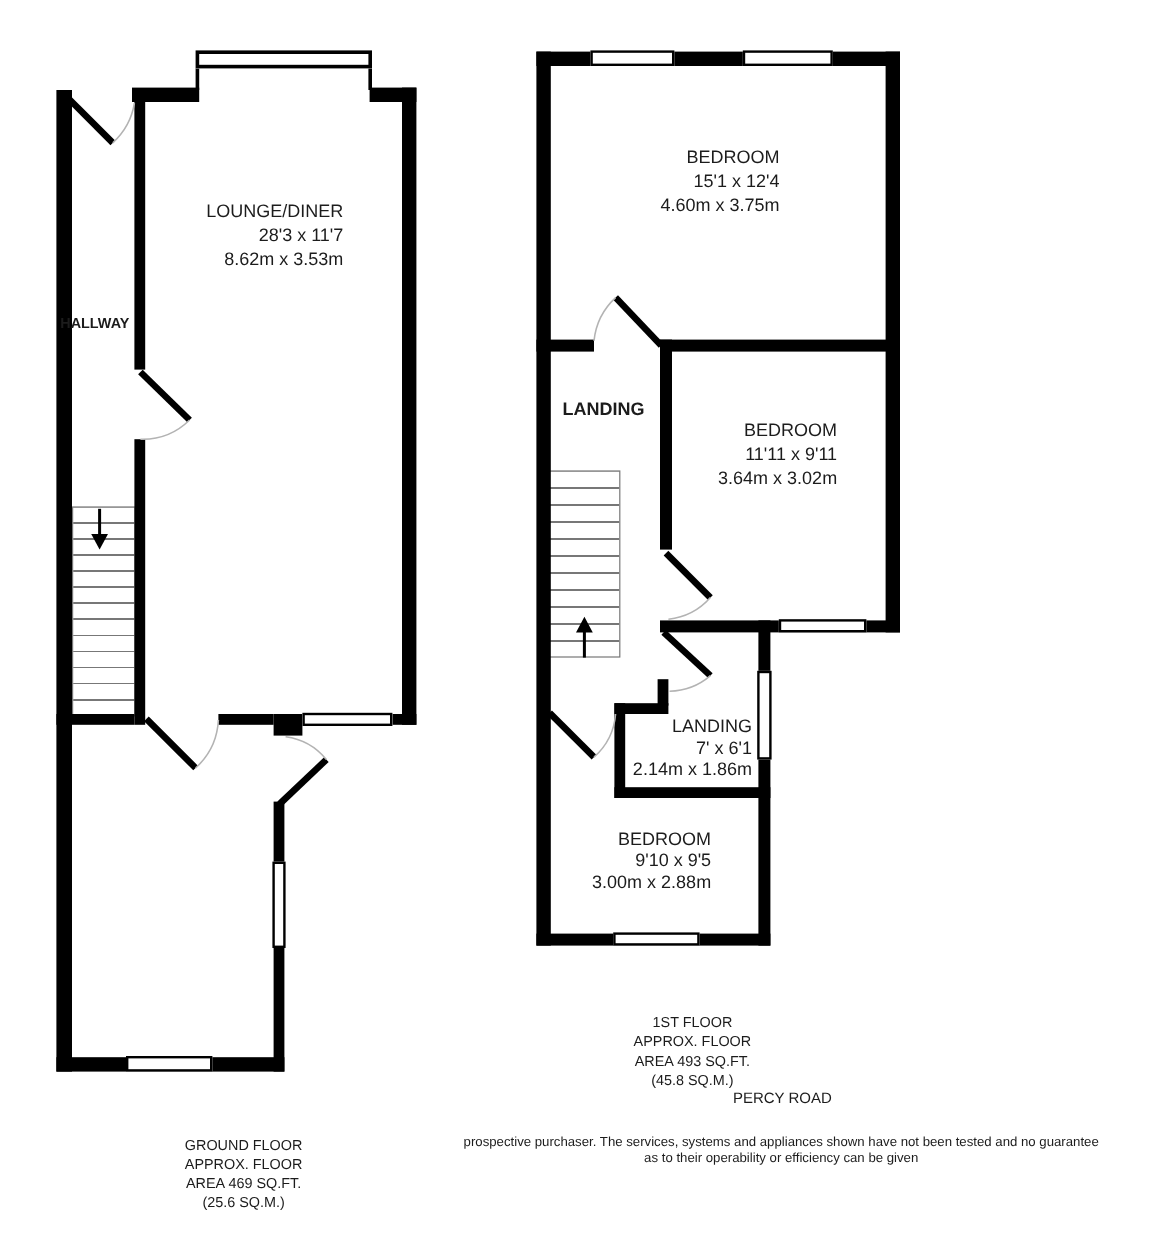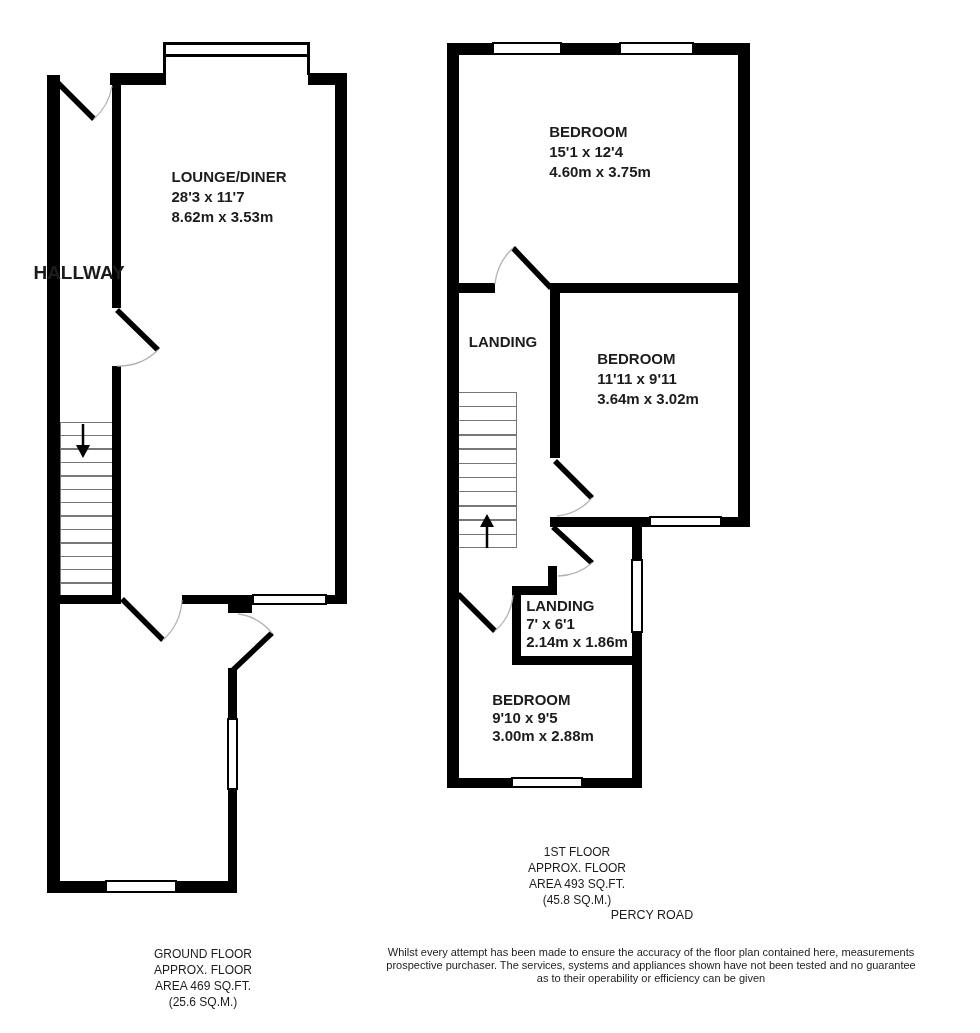--- a/index.html
+++ b/index.html
@@ -9,24 +9,24 @@
   .window{position:absolute;background:#fff;border:2px solid #000;box-sizing:border-box;z-index:3;}
   .window.bay{border-width:3px;}
   .stairs{position:absolute;z-index:1;border:1.5px solid #777;box-sizing:border-box;
           background:repeating-linear-gradient(to bottom,transparent 0,transparent 12px,#777 12px,#777 13.4px);}
   .stairs.fs{background:repeating-linear-gradient(to bottom,transparent 0,transparent 12.8px,#777 12.8px,#777 14.2px);}
   svg.overlay{position:absolute;left:0;top:0;z-index:4;pointer-events:none;}
   .leaf{stroke:#000;stroke-width:5.5;fill:none;}
   .arc{stroke:#b3b3b3;stroke-width:1.3;fill:none;}
   .arrow-line{stroke:#000;stroke-width:2.5;fill:none;}
   .arrow-head{fill:#000;stroke:none;}
-  .room-label{position:absolute;transform:translateX(-50%);text-align:left;font-weight:bold;
+  .room-label{position:absolute;transform:translateX(-50%);text-align:right;font-weight:normal;
               font-size:15px;line-height:20px;white-space:nowrap;z-index:5;}
   .room-label.tight{font-size:15px;line-height:18px;}
-  .small-label{position:absolute;transform:translateX(-50%);font-weight:bold;font-size:19px;
+  .small-label{position:absolute;transform:translateX(-50%);font-weight:bold;font-size:12px;
                white-space:nowrap;z-index:5;}
   .caption{position:absolute;transform:translateX(-50%);text-align:center;font-size:12px;
            line-height:16px;white-space:nowrap;z-index:5;}
   .footer-line{position:absolute;transform:translateX(-50%);text-align:center;font-size:12.5px;
                white-space:nowrap;z-index:5;}
   .disclaimer{position:absolute;transform:translateX(-50%);text-align:center;font-size:11px;
               line-height:13.2px;white-space:nowrap;z-index:5;}
 </style>
 </head>
 <body>
@@ -144,18 +144,17 @@
   <div class="caption" style="left:577px;top:844px">
     <div>1ST FLOOR</div>
     <div>APPROX. FLOOR</div>
     <div>AREA 493 SQ.FT.</div>
     <div>(45.8 SQ.M.)</div>
   </div>
 
   <div class="footer-line" style="left:652px;top:908px">PERCY ROAD</div>
 
   <div class="disclaimer" style="left:651px;top:946px">
-    <div>Whilst every attempt has been made to ensure the accuracy of the floor plan contained here, measurements</div>
     <div>prospective purchaser. The services, systems and appliances shown have not been tested and no guarantee</div>
     <div>as to their operability or efficiency can be given</div>
   </div>
 
 </div>
 
 </body></html>

